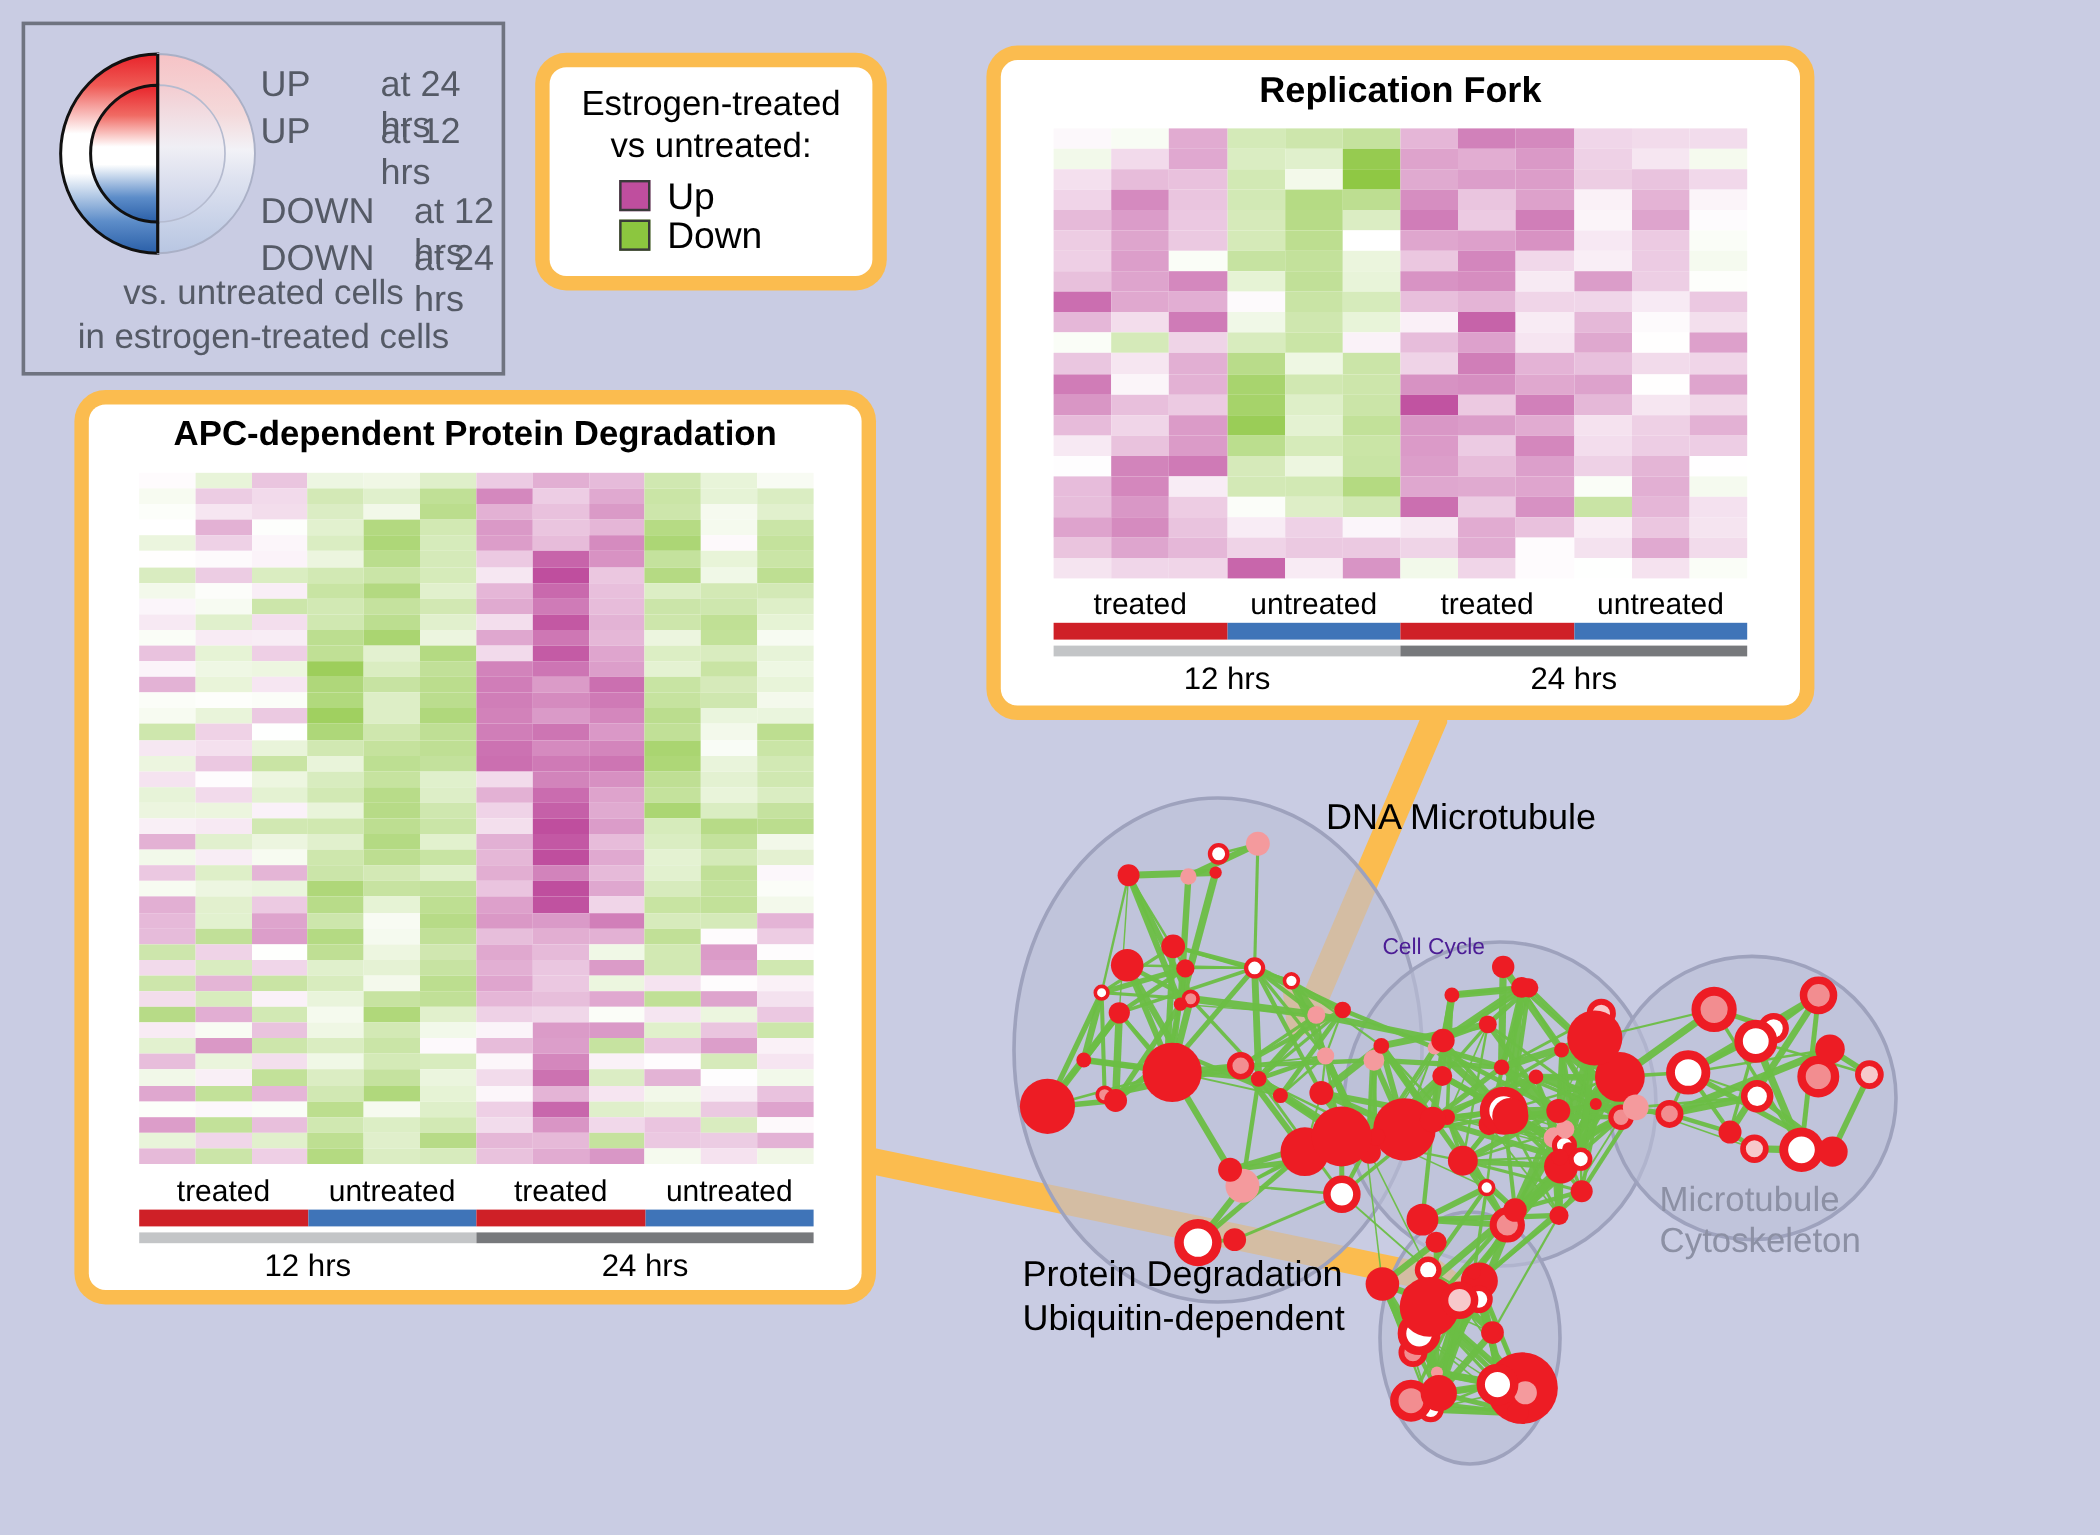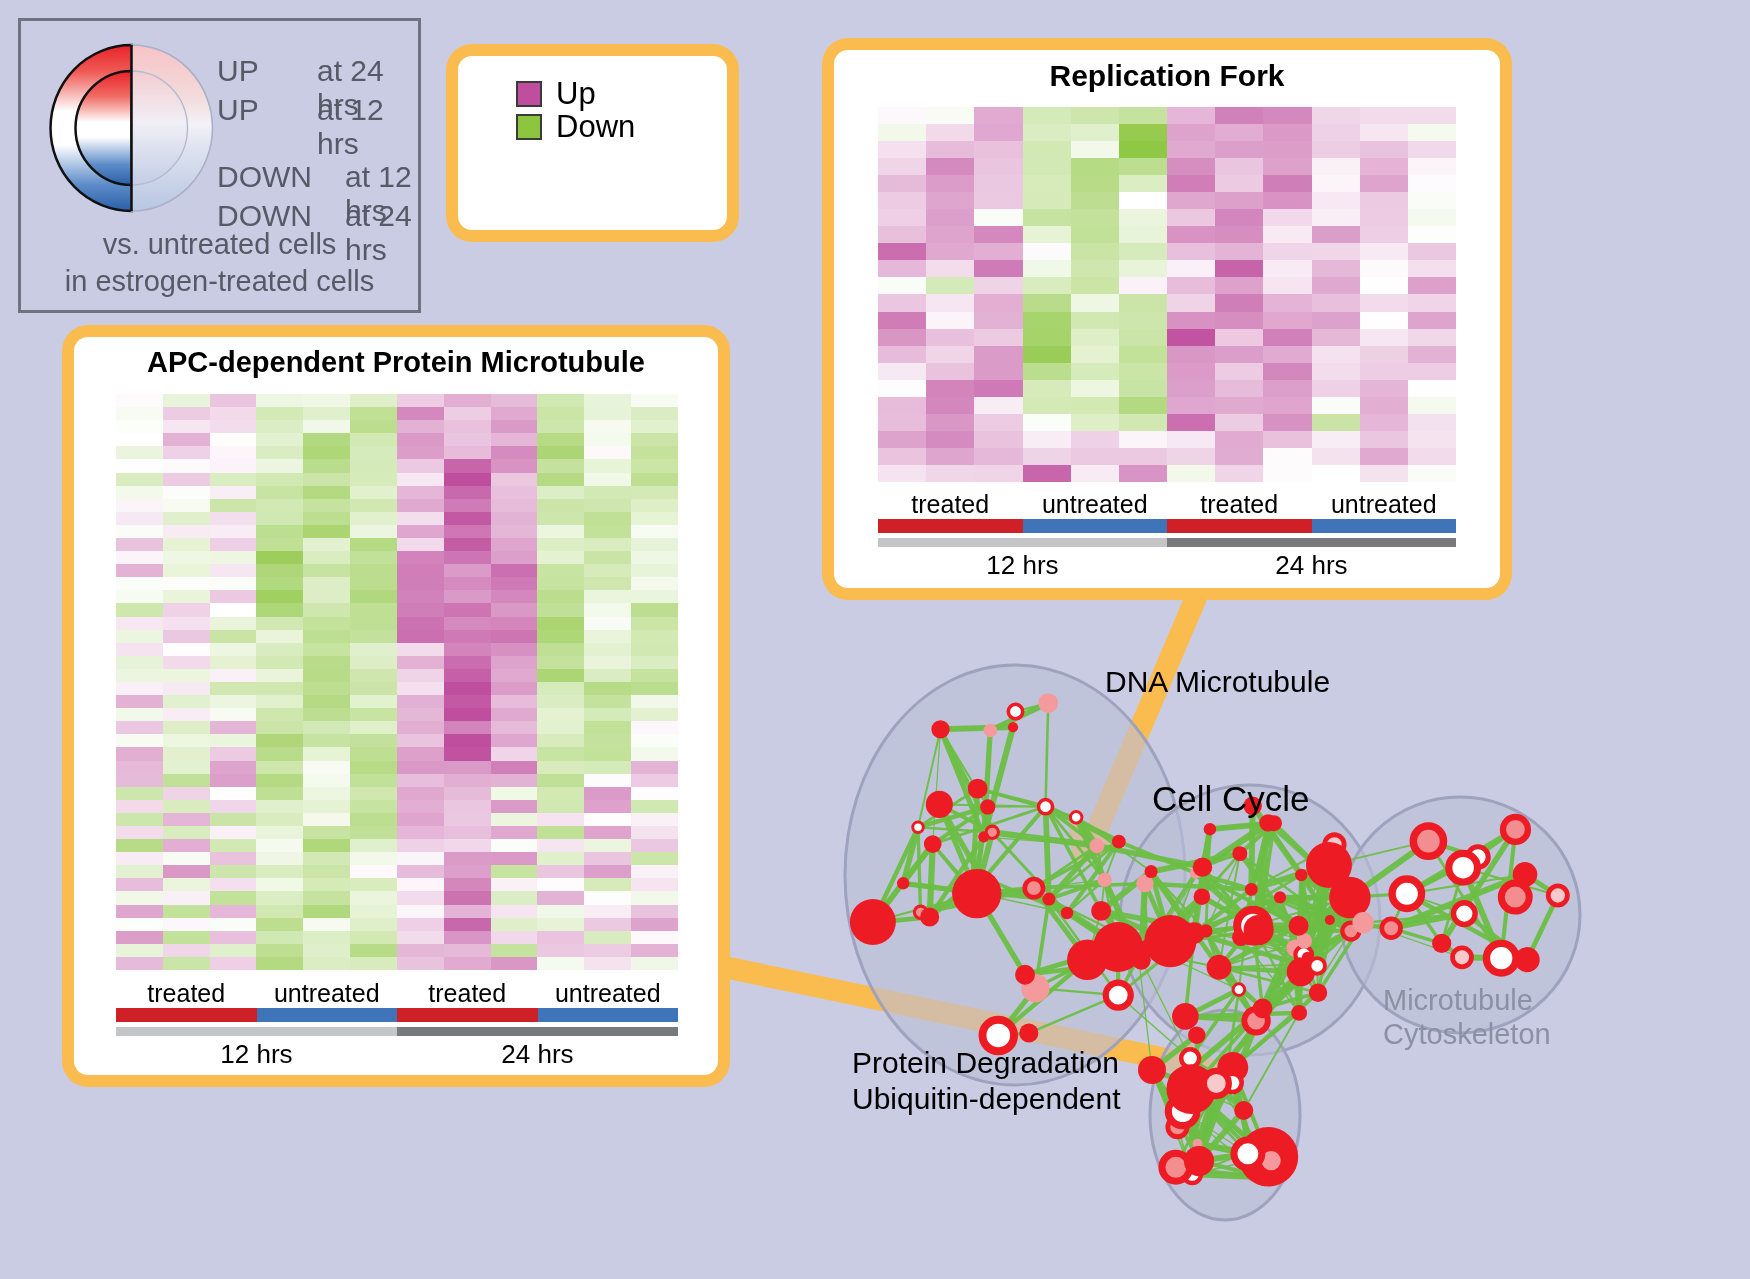--- a/index.html
+++ b/index.html
@@ -50,21 +50,21 @@
   .bar div{height:100%;}
   .tbar{display:flex;height:9px;margin-top:5px;}
   .tbar div{height:100%;}
   .tnames{display:flex;margin-top:3px;justify-content:flex-end;}
   .tnames div{text-align:center;font-size:26px;color:#000;}
 
   
   #network{position:absolute;left:800px;top:615px;width:950px;height:664px;}
   .netlabel{position:absolute;white-space:nowrap;}
   .nl-dna{font-size:30px;color:#000;}
-  .nl-cc{font-size:35px;color:#000000;}
+  .nl-cc{font-size:19px;color:#4c1d95;}
   .nl-mt{font-size:29px;color:#8c90a4;line-height:1.18;text-align:left;}
   .nl-ub{font-size:30px;color:#000;line-height:1.2;}
 </style>
 </head>
 <body>
 
 <div class="stage">
 
   <div id="colorkey">
     <svg class="wheel" viewBox="0 0 165 170">
@@ -120,20 +120,24 @@
     <div class="ck-lab" style="left:324px;top:178px;">at 24 hrs</div>
 
     <div class="foot">
       <div>vs. untreated cells</div>
       <div>in estrogen-treated cells</div>
     </div>
   </div>
 
   <div class="panel" id="legend2">
     <div class="panel-inner">
+      <div class="l2title">
+        <div>Estrogen-treated</div>
+        <div>vs untreated:</div>
+      </div>
       <div class="l2rows">
         <div class="l2row">
           <span class="swatch" id="sw-up" style="background: rgb(191, 78, 158);"></span>
           <span class="txt">Up</span>
         </div>
         <div class="l2row">
           <span class="swatch" id="sw-down" style="background: rgb(140, 198, 63);"></span>
           <span class="txt">Down</span>
         </div>
       </div>
@@ -962,21 +966,21 @@
         <div class="tnames">
           <div style="width:50%">12 hrs</div>
           <div style="width:50%">24 hrs</div>
         </div>
       </div>
     </div>
   </div>
 
   <div class="panel" id="panel-apc">
     <div class="panel-inner">
-      <div class="ptitle">APC-dependent Protein Microtubule</div>
+      <div class="ptitle">APC-dependent Protein Degradation</div>
       <div class="hm" id="hm-apc" style="left: 42px; top: 57px; width: 562px; height: 576px; grid-template-columns: repeat(12, 1fr); grid-template-rows: repeat(44, 1fr);">
           <div style="background:rgb(254,251,253)"></div>
           <div style="background:rgb(232,244,217)"></div>
           <div style="background:rgb(234,197,223)"></div>
           <div style="background:rgb(237,246,226)"></div>
           <div style="background:rgb(240,247,229)"></div>
           <div style="background:rgb(223,239,202)"></div>
           <div style="background:rgb(236,203,227)"></div>
           <div style="background:rgb(226,175,211)"></div>
           <div style="background:rgb(230,187,218)"></div>

